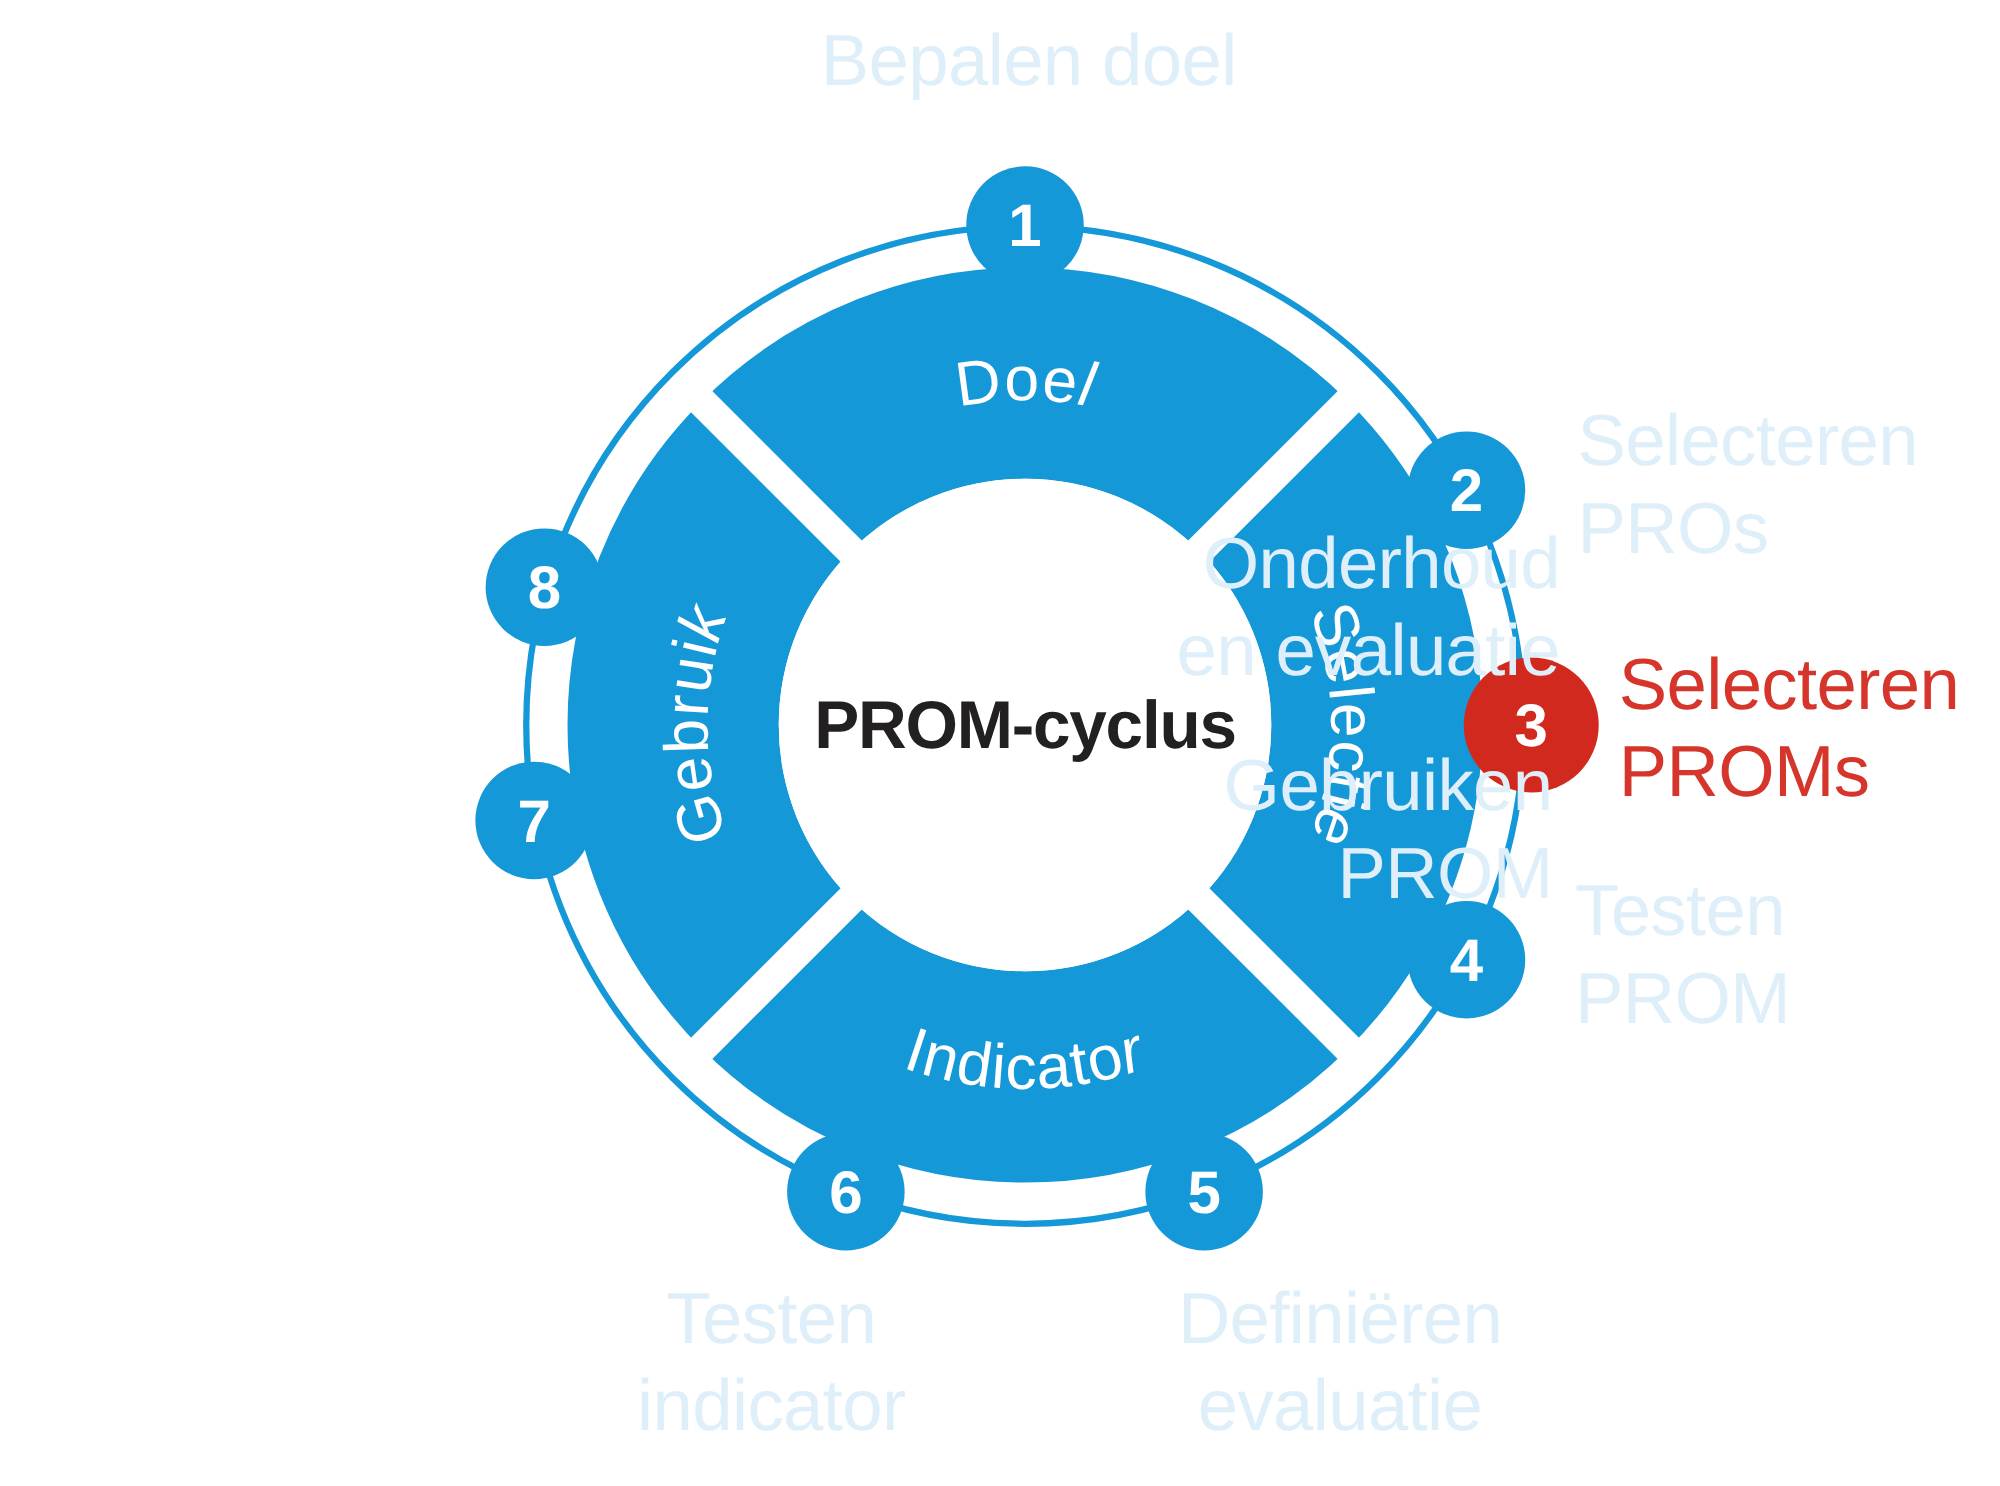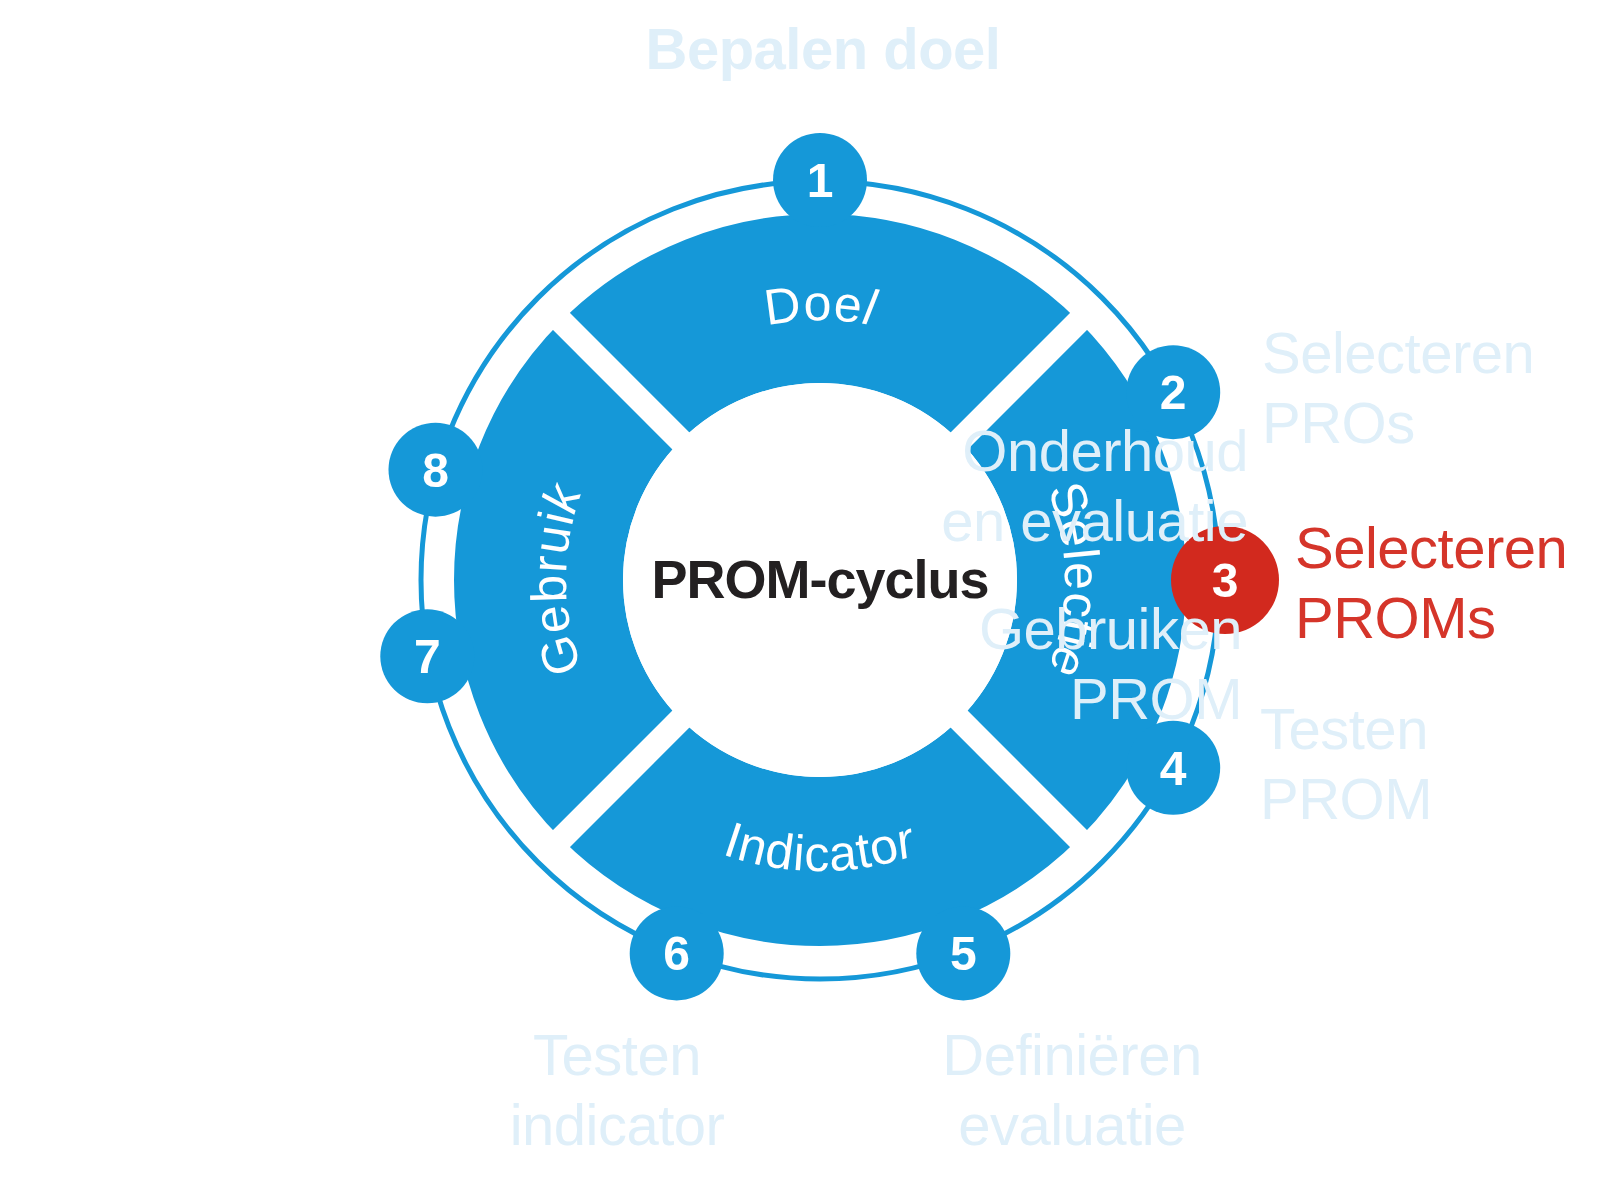--- a/index.html
+++ b/index.html
@@ -84,21 +84,21 @@
       <g>
         <circle cx="427.3" cy="656.3" r="47" fill="#1598d8"></circle>
         <text x="427.3" y="673.3" class="step-num">7</text>
       </g>
       <g>
         <circle cx="435.5" cy="469.7" r="47" fill="#1598d8"></circle>
         <text x="435.5" y="486.7" class="step-num">8</text>
       </g>
     </svg>
   <div id="labels-layer">
-      <div class="outer-label" style="left: 823px; transform: translateX(-50%); text-align: center; top: 14px; font-weight: bold;">Bepalen doel</div>
+      <div class="outer-label" style="left: 823px; transform: translateX(-50%); text-align: center; top: 14px;">Bepalen doel</div>
       <div class="outer-label" style="left: 1262px; top: 318px;">Selecteren
 PROs</div>
       <div class="outer-label emphasis" style="left: 1295px; top: 513px;">Selecteren
 PROMs</div>
       <div class="outer-label" style="left: 1260px; top: 694px;">Testen
 PROM</div>
       <div class="outer-label" style="left: 1072px; transform: translateX(-50%); text-align: center; top: 1020px;">Definiëren
 evaluatie</div>
       <div class="outer-label" style="left: 617px; transform: translateX(-50%); text-align: center; top: 1020px;">Testen
 indicator</div>

